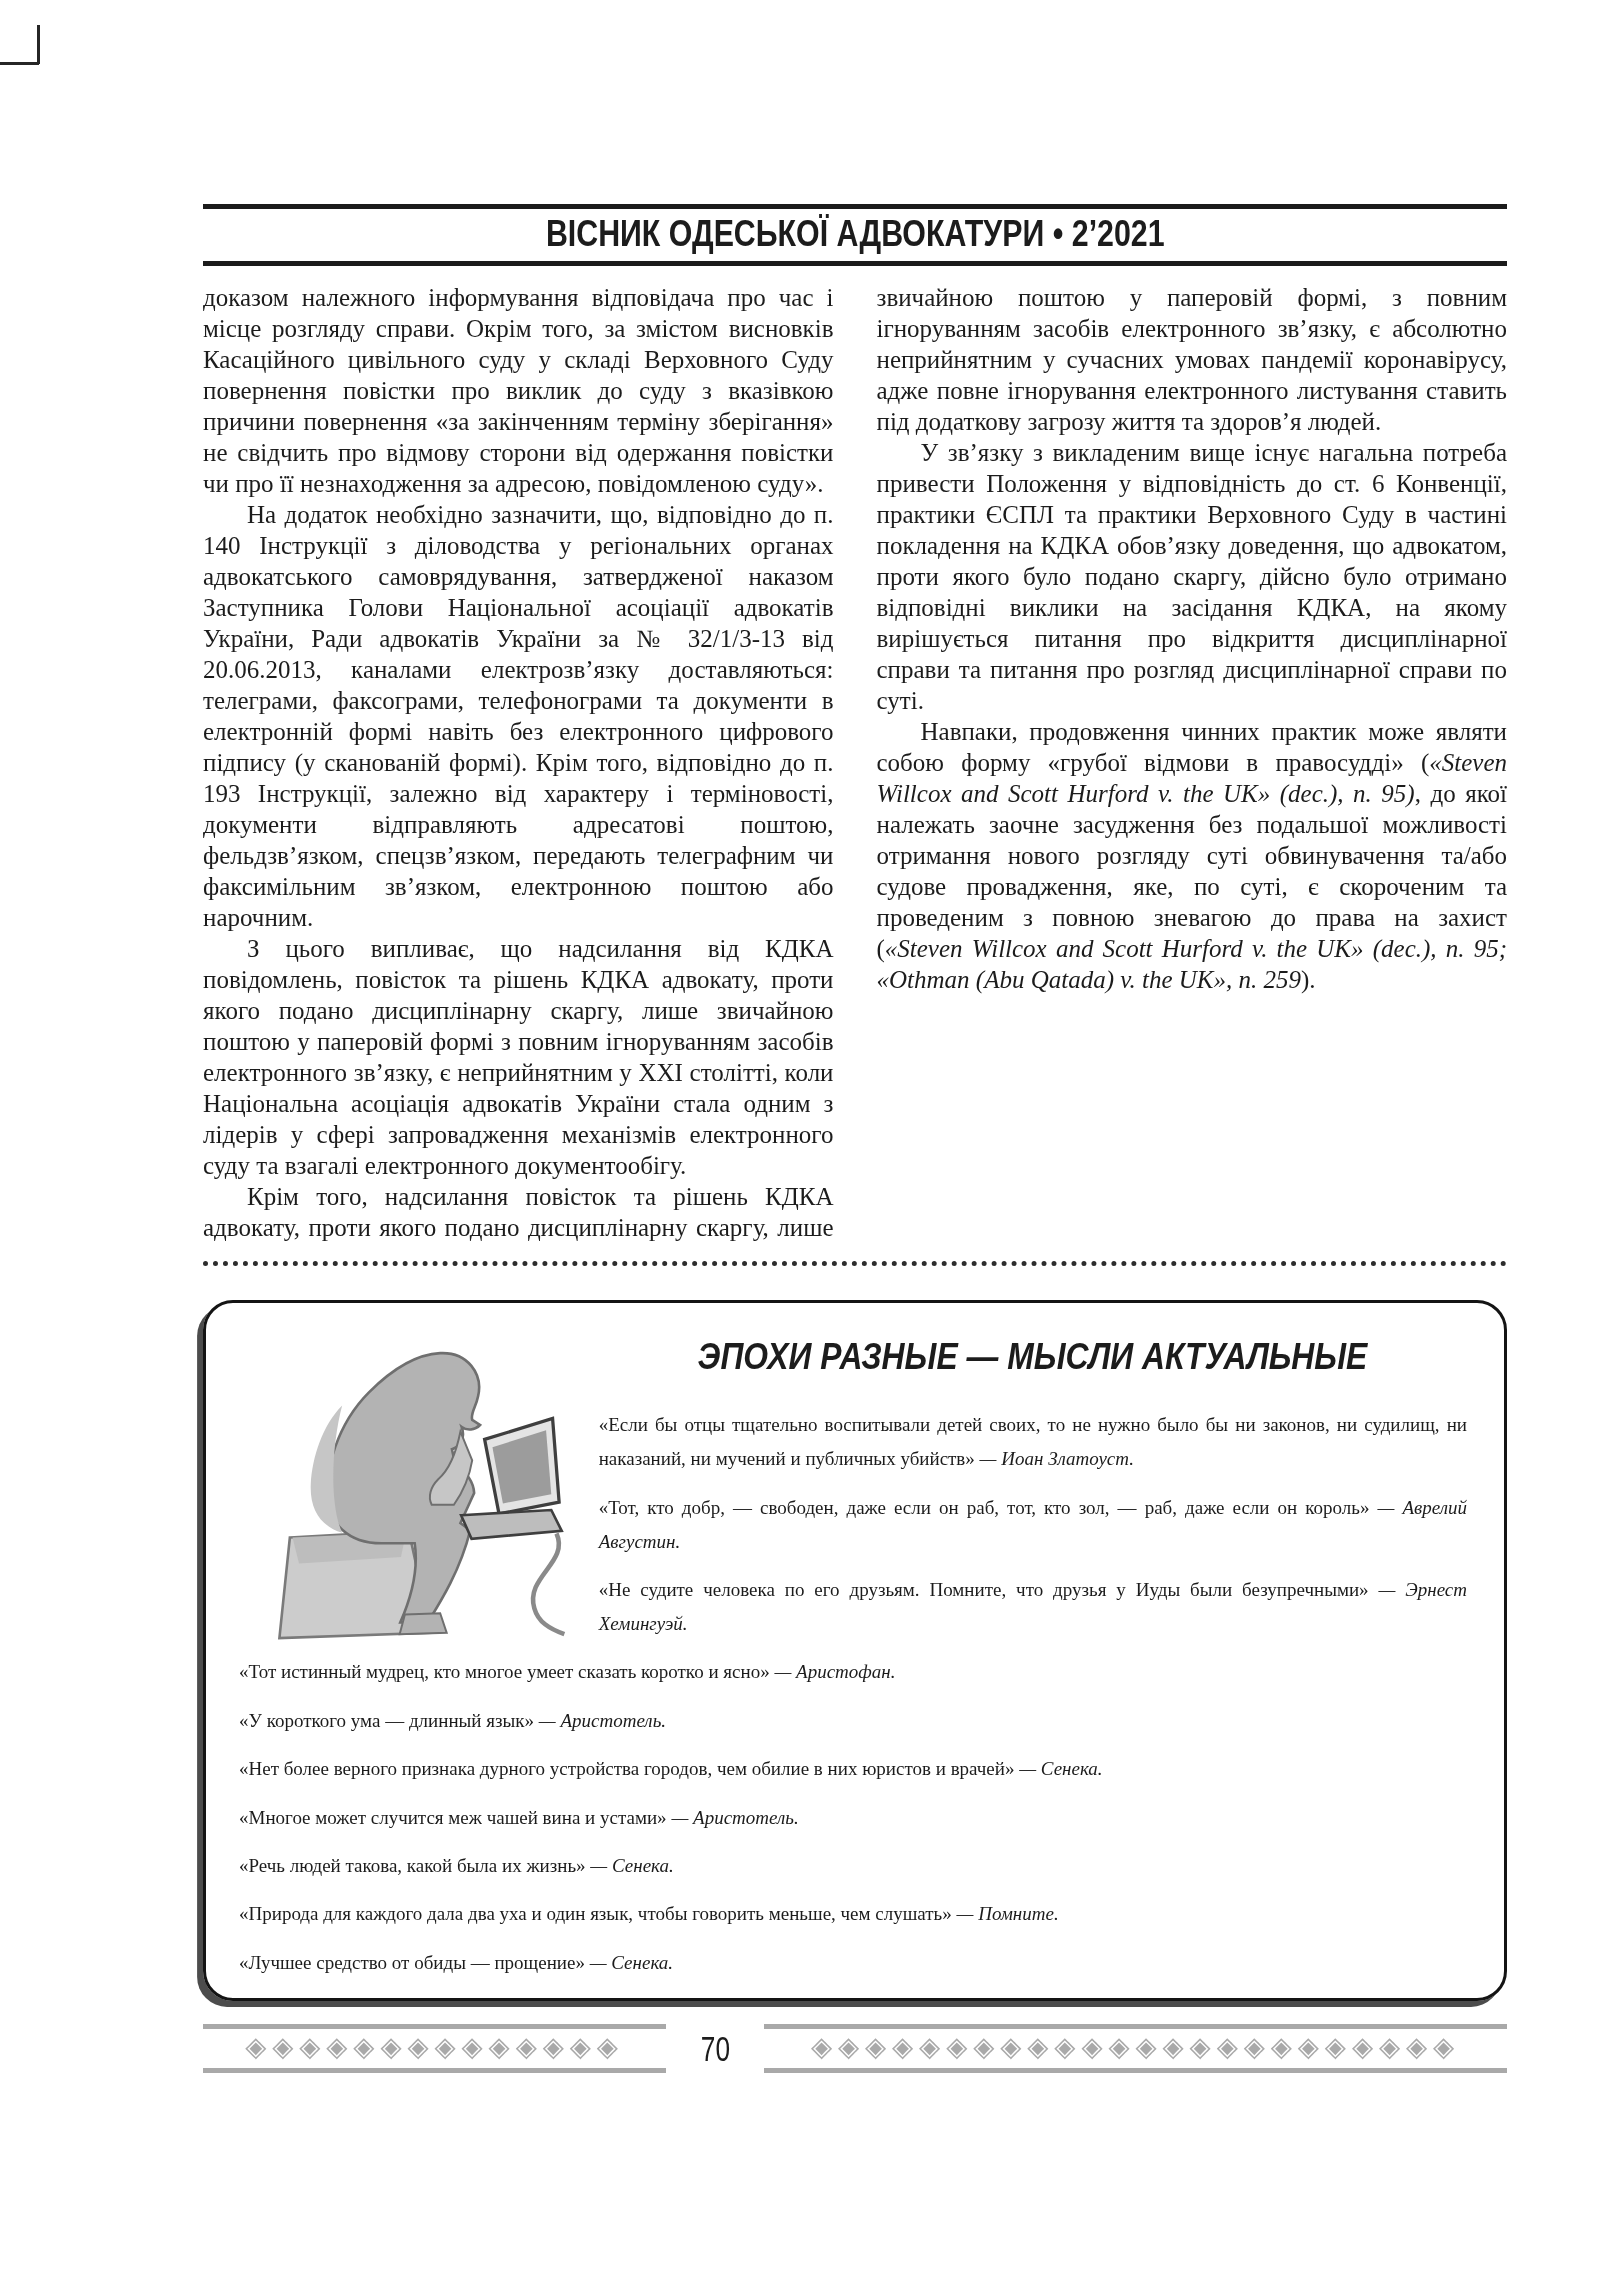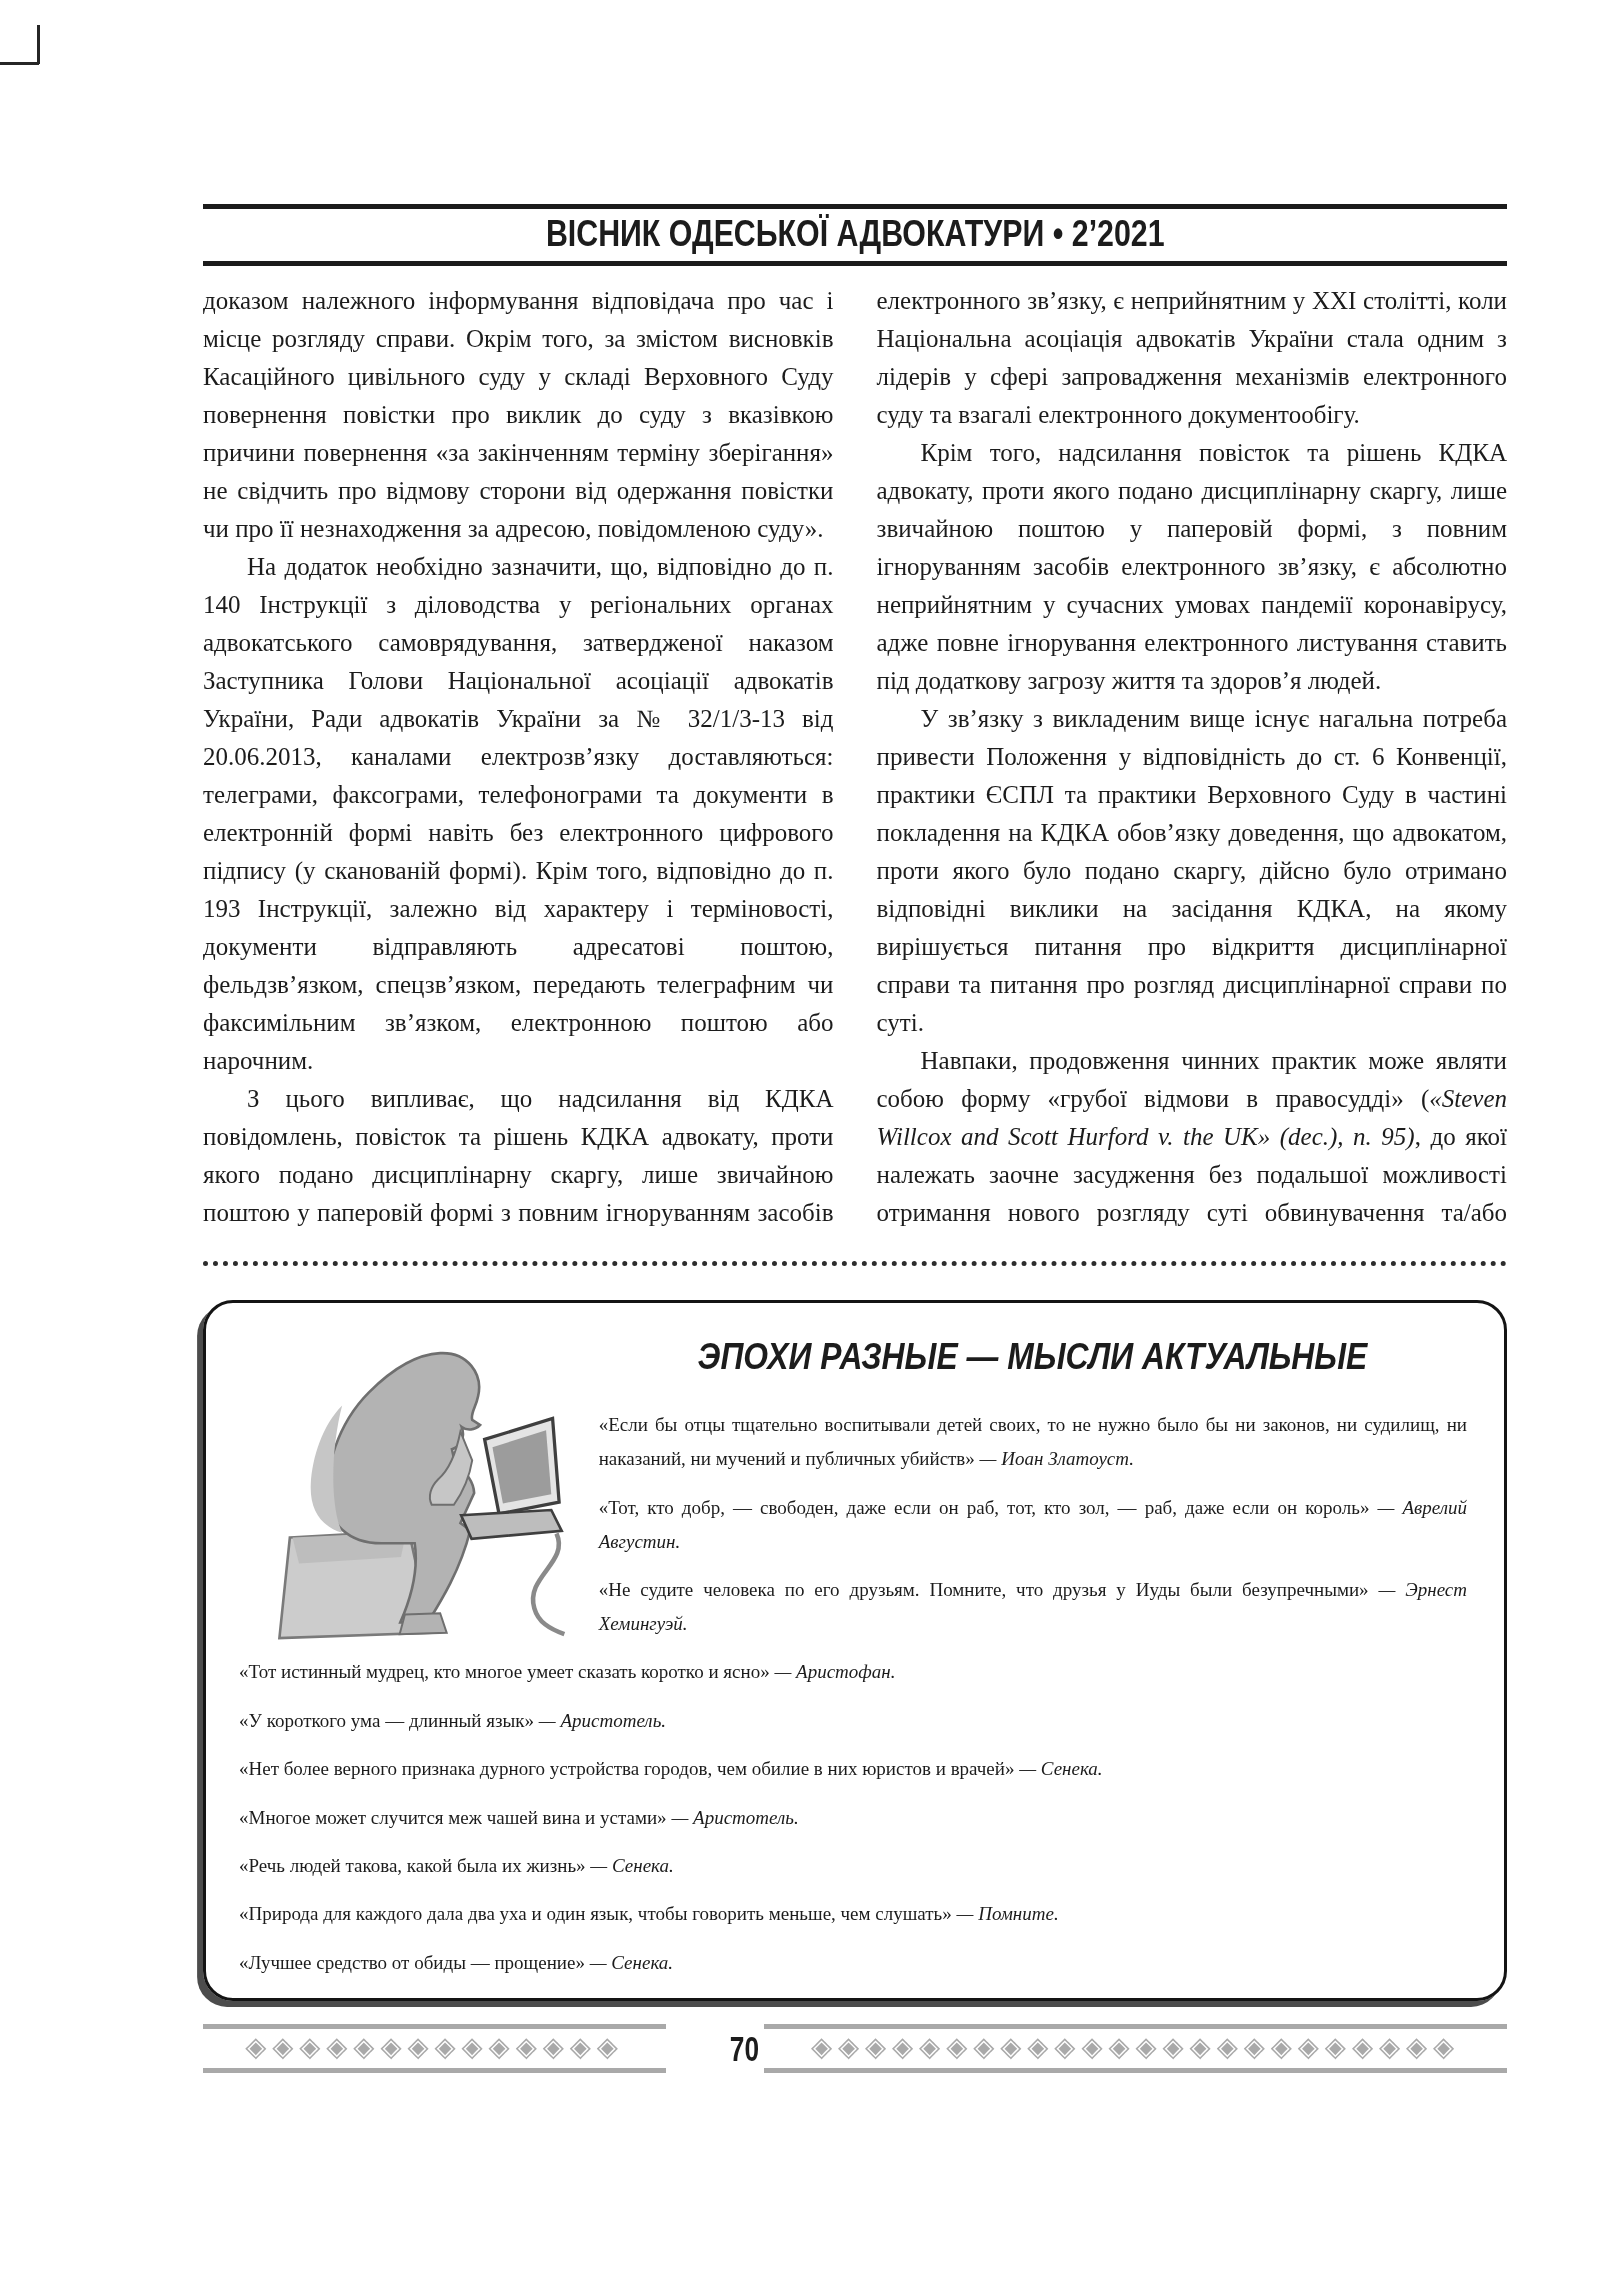--- a/index.html
+++ b/index.html
@@ -7,42 +7,42 @@
   .page{position:relative;width:1623px;height:2295px;background:#ffffff;overflow:hidden;
         font-family:"Liberation Serif", serif;color:#1c1c1c;}
   .crop-v{position:absolute;left:37px;top:25px;width:2.6px;height:39px;background:#262626;}
   .crop-h{position:absolute;left:0;top:62px;width:39px;height:2.6px;background:#262626;}
   .content{padding:0 116px 0 203px;}
   .header{margin-top:204px;border-top:5.9px solid #1b1b1b;border-bottom:5.9px solid #1b1b1b;
           text-align:center;padding:3.9px 0 6.5px;}
   .header-title{display:inline-block;font-family:"Liberation Sans",sans-serif;font-weight:bold;
           font-size:37px;letter-spacing:0;transform:scaleX(0.82);white-space:nowrap;}
   .article{margin-top:15.7px;height:970px;column-count:2;column-gap:43px;column-fill:auto;
-          text-align:justify;font-size:25px;line-height:38px;overflow:hidden;}
+          text-align:justify;font-size:25px;line-height:31px;overflow:hidden;}
   .article p{margin:0;text-indent:44px;}
   .article p.no-indent{text-indent:0;}
   .it{font-style:italic;}
   .dotted-sep{margin-top:9.2px;border-top:5.9px dotted #2d2d2d;height:0;}
   .quotes-box{margin-top:34px;border:3.9px solid #141414;border-radius:30px;
           box-shadow:-5.9px 5.9px 0 #4c4c4c;padding:13px 37px 17px 33px;display:flow-root;}
   .thinker{float:left;width:327px;height:315px;margin:10.5px 27.5px 9.2px 5.2px;}
   .box-title{text-align:center;padding-left:177px;margin:20px 0 30px;
           font-family:"Liberation Sans",sans-serif;font-weight:bold;font-style:italic;
           font-size:37px;white-space:nowrap;}
   .cond{display:inline-block;transform:scaleX(0.86);}
   .quote{margin:0 0 14.4px;text-align:justify;font-size:19px;line-height:34px;}
   .quote .author{font-style:italic;}
   .footer{margin-top:23.6px;display:flex;align-items:center;}
   .band{height:39px;border-top:5.2px solid #a9a9a9;border-bottom:5.2px solid #a9a9a9;
           overflow:hidden;white-space:nowrap;text-align:center;color:#a9a9a9;
           font-family:"DejaVu Sans",sans-serif;font-size:27.5px;line-height:34px;letter-spacing:5.9px;}
   .band.left{width:463px;}
   .band.right{flex:1;}
-  .page-num{width:98px;text-align:right;font-family:"Liberation Sans",sans-serif;
-          font-weight:bold;font-size:35px;}
+  .page-num{width:98px;text-align:center;font-family:"Liberation Sans",sans-serif;
+          font-weight:normal;font-size:35px;}
   .page-num .cond{transform:scaleX(0.75);}
 </style>
 </head>
 <body>
 
 <div class="page">
   <div class="crop-v"></div>
   <div class="crop-h"></div>
 
   <div class="content">

